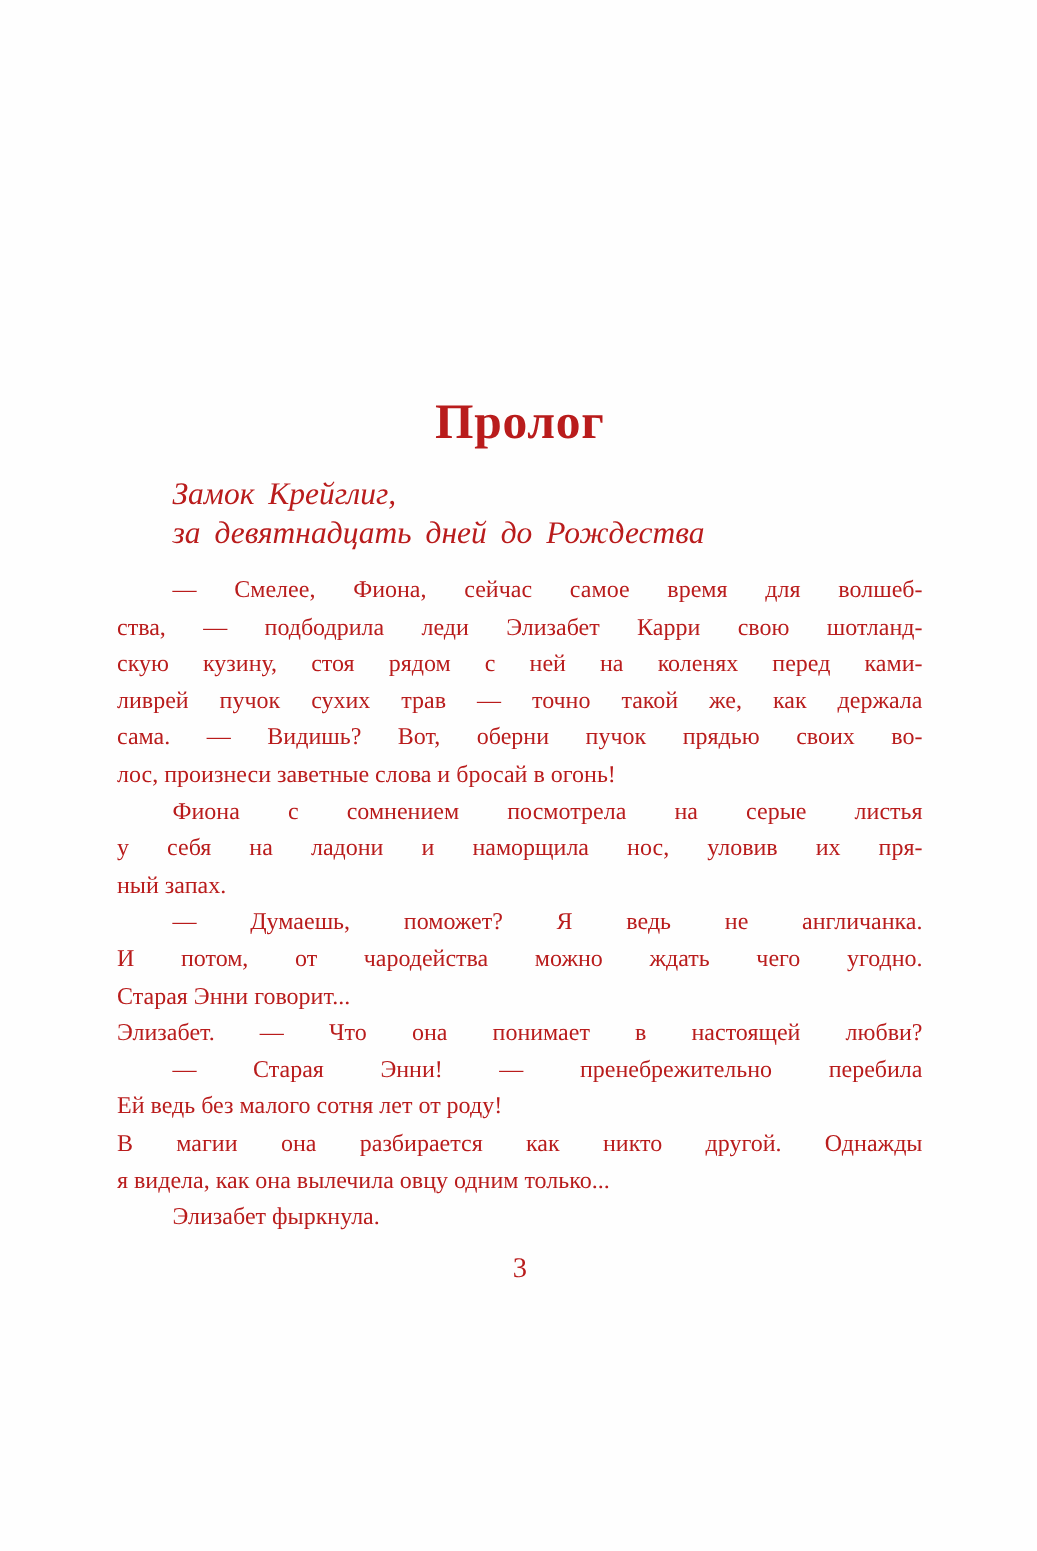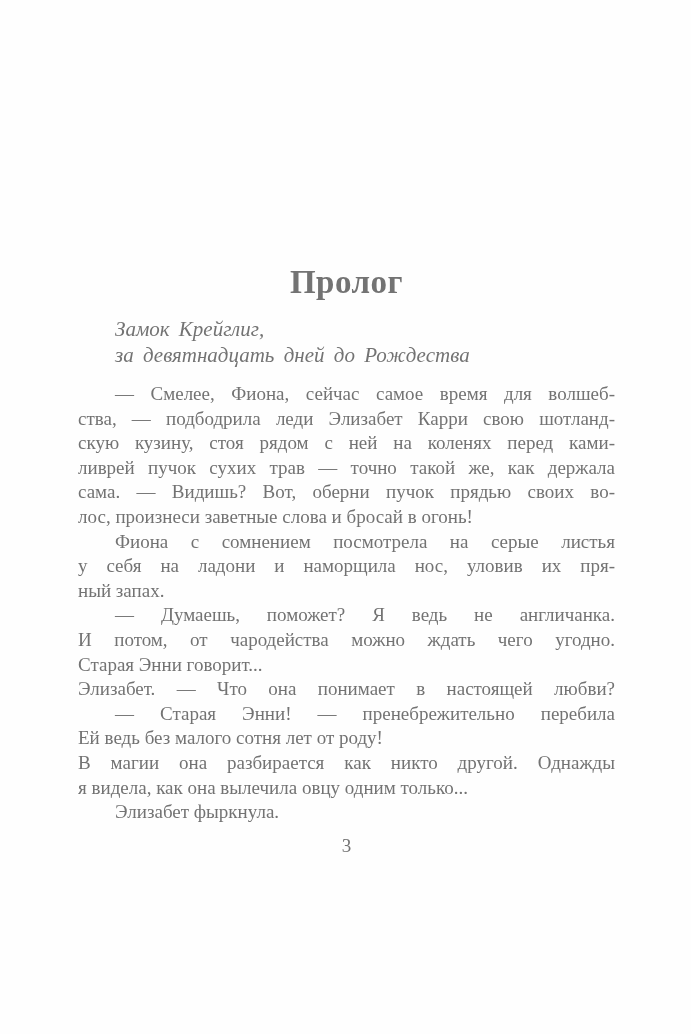--- a/index.html
+++ b/index.html
@@ -6,21 +6,21 @@
     margin: 0;
     padding: 0;
     background: #ffffff;
   }
   .page {
     position: relative;
     width: 691px;
     height: 1034px;
     background: #fefefe;
     font-family: "Liberation Serif", serif;
-    color: #737373;
+    color: #b91c1c;
     overflow: hidden;
   }
   .content {
     position: absolute;
     left: 78px;
     top: 0;
     width: 537px;
   }
   .title {
     margin: 0;
@@ -34,21 +34,21 @@
   .epigraph {
     margin-top: 17px;
     margin-left: 37px;
     font-style: italic;
     font-size: 21px;
     line-height: 26px;
     word-spacing: 4px;
   }
   .bodytext {
     margin-top: 14px;
-    font-size: 19px;
+    font-size: 16px;
     line-height: 24.6px;
   }
   .para { margin: 0; }
   .line {
     text-align: justify;
     text-align-last: justify;
   }
   .line.first { padding-left: 37px; }
   .line.last { text-align-last: left; }
   .pagenum {

